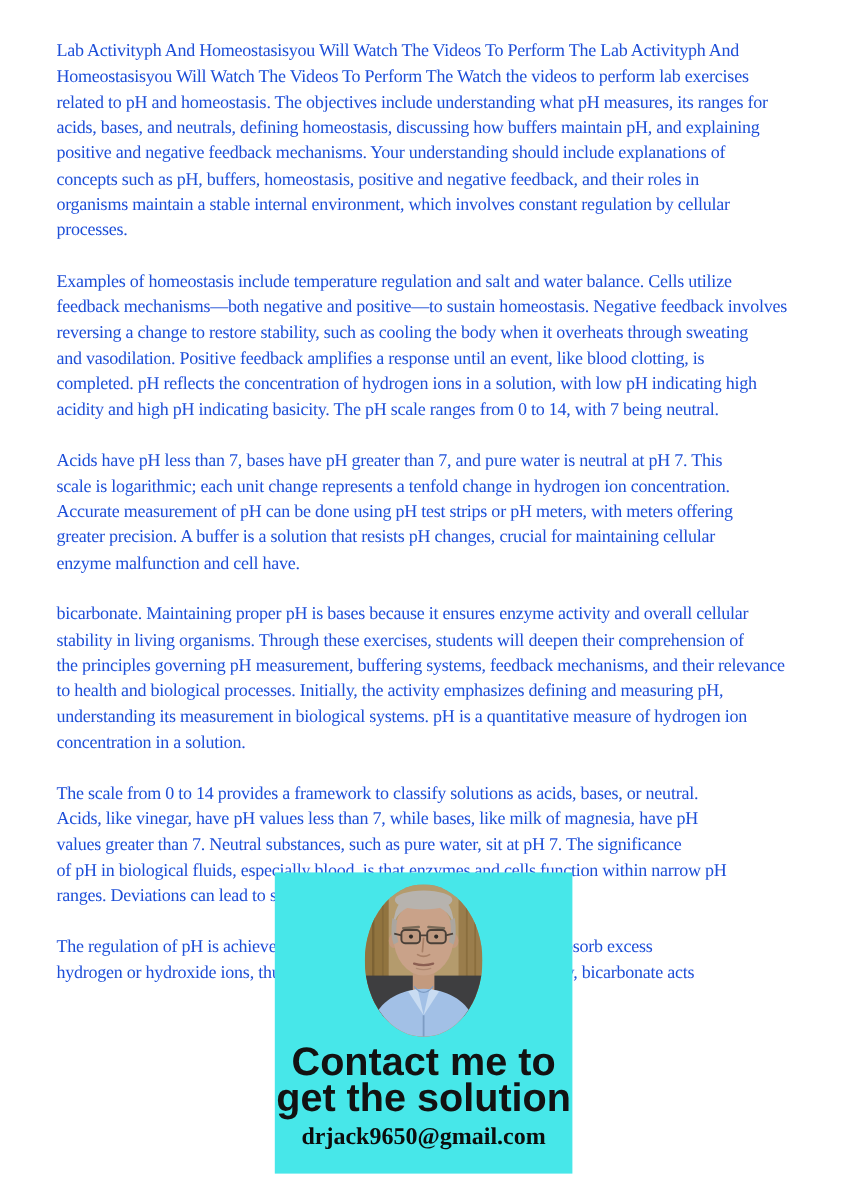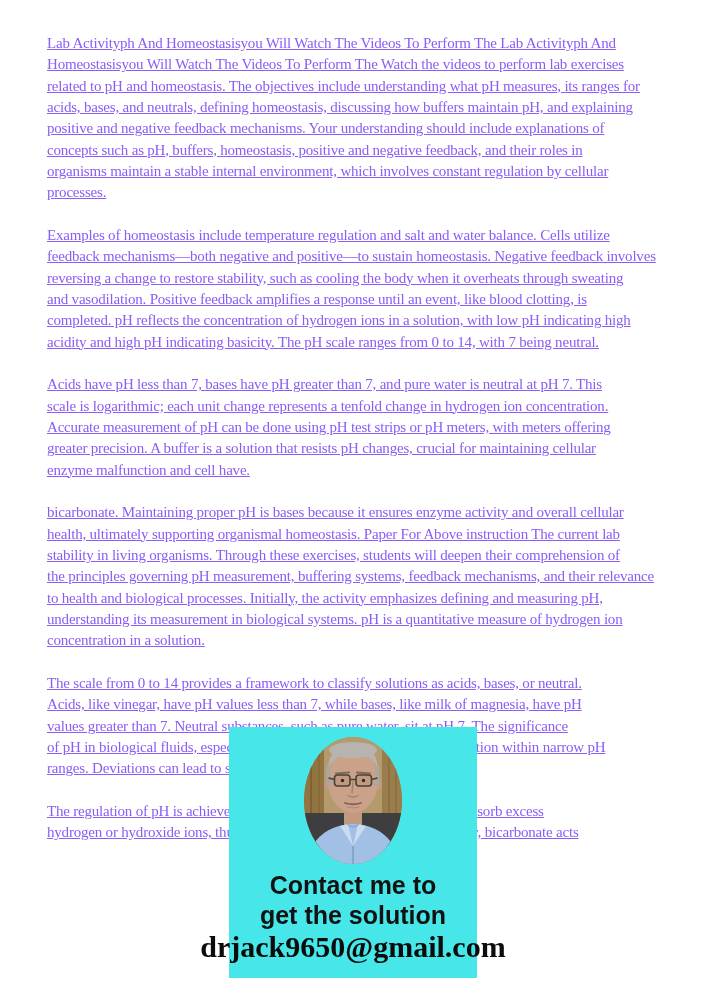--- a/index.html
+++ b/index.html
@@ -39,42 +39,42 @@
   .photo {
     margin-top: 10px;
     width: 98px;
     height: 127px;
     display: block;
   }
   .headline {
     margin-top: 6px;
     font-family: "Liberation Sans", sans-serif;
     font-weight: 700;
-    font-size: 25px;
+    font-size: 33px;
     line-height: 30px;
     color: #121212;
     text-align: center;
     letter-spacing: 0;
   }
   .email {
     margin-top: 4px;
     font-family: "Liberation Serif", serif;
     font-weight: 700;
-    font-size: 30px;
+    font-size: 20px;
     line-height: 26px;
     color: #0c0c0c;
     text-align: center;
   }
 </style>
 </head>
 <body>
 
 <div class="page">
 
-  <div class="doc" style="color: #8b5cf6; text-decoration: underline;">
+  <div class="doc" style="color: #1d4ed8;">
 
   <div class="para">
         <div class="line">Lab Activityph And Homeostasisyou Will Watch The Videos To Perform The Lab Activityph And</div>
         <div class="line">Homeostasisyou Will Watch The Videos To Perform The Watch the videos to perform lab exercises</div>
         <div class="line">related to pH and homeostasis. The objectives include understanding what pH measures, its ranges for</div>
         <div class="line">acids, bases, and neutrals, defining homeostasis, discussing how buffers maintain pH, and explaining</div>
         <div class="line">positive and negative feedback mechanisms. Your understanding should include explanations of</div>
         <div class="line">concepts such as pH, buffers, homeostasis, positive and negative feedback, and their roles in</div>
         <div class="line">organisms maintain a stable internal environment, which involves constant regulation by cellular</div>
         <div class="line">processes.</div>
@@ -89,21 +89,20 @@
       </div>
       <div class="para">
         <div class="line">Acids have pH less than 7, bases have pH greater than 7, and pure water is neutral at pH 7. This</div>
         <div class="line">scale is logarithmic; each unit change represents a tenfold change in hydrogen ion concentration.</div>
         <div class="line">Accurate measurement of pH can be done using pH test strips or pH meters, with meters offering</div>
         <div class="line">greater precision. A buffer is a solution that resists pH changes, crucial for maintaining cellular</div>
         <div class="line">enzyme malfunction and cell have.</div>
       </div>
       <div class="para">
         <div class="line">bicarbonate. Maintaining proper pH is bases because it ensures enzyme activity and overall cellular</div>
-        <div class="line">health, ultimately supporting organismal homeostasis. Paper For Above instruction The current lab</div>
         <div class="line">stability in living organisms. Through these exercises, students will deepen their comprehension of</div>
         <div class="line">the principles governing pH measurement, buffering systems, feedback mechanisms, and their relevance</div>
         <div class="line">to health and biological processes. Initially, the activity emphasizes defining and measuring pH,</div>
         <div class="line">understanding its measurement in biological systems. pH is a quantitative measure of hydrogen ion</div>
         <div class="line">concentration in a solution.</div>
       </div>
       <div class="para">
         <div class="line">The scale from 0 to 14 provides a framework to classify solutions as acids, bases, or neutral.</div>
         <div class="line">Acids, like vinegar, have pH values less than 7, while bases, like milk of magnesia, have pH</div>
         <div class="line">values greater than 7. Neutral substances, such as pure water, sit at pH 7. The significance</div>

